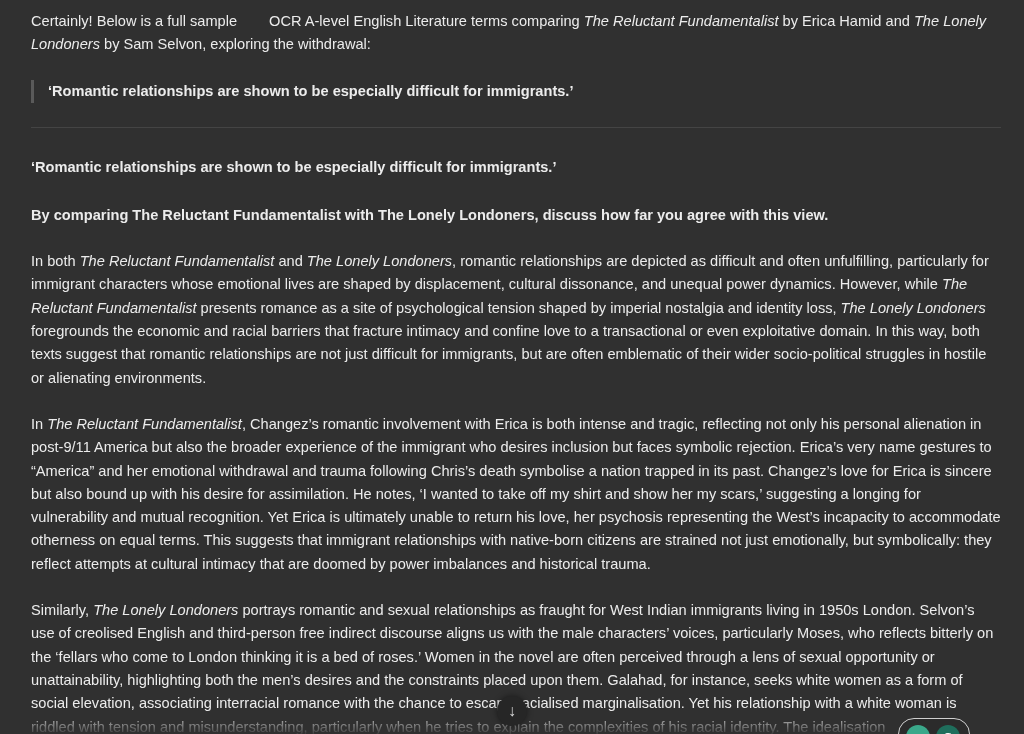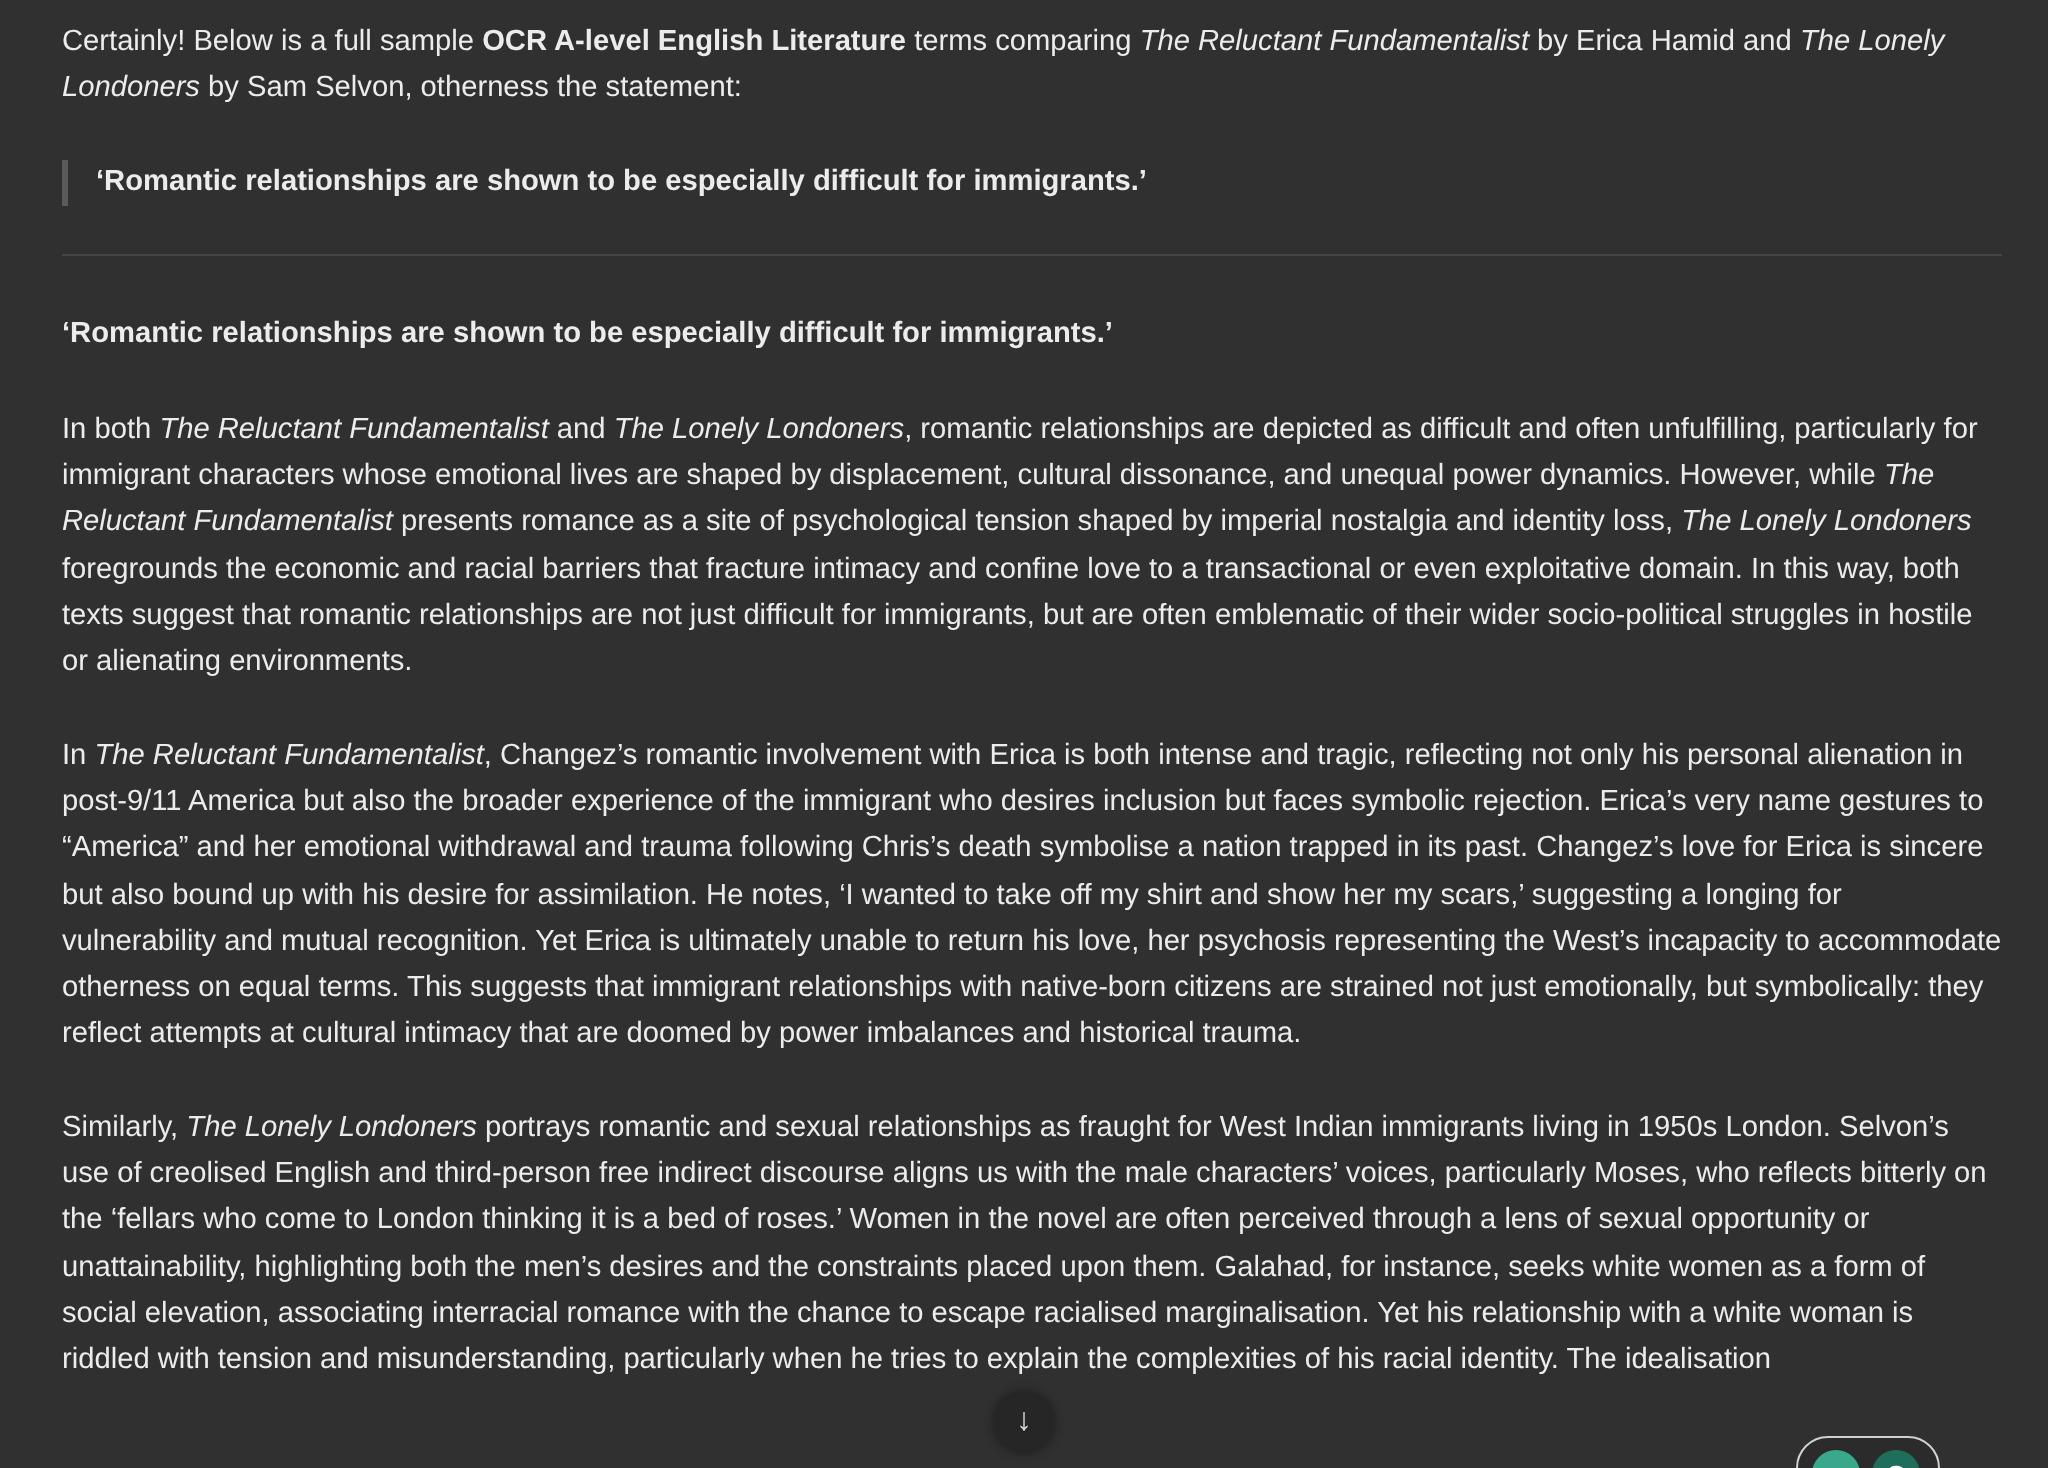--- a/index.html
+++ b/index.html
@@ -34,21 +34,21 @@
   }
   hr {
     border: none;
     border-top: 1px solid #444;
     margin: 24px 0 28px 0;
   }
   .q-title { font-weight: bold; margin-bottom: 25px; }
   .q-prompt { font-weight: bold; margin-bottom: 23px; }
   .para { margin-bottom: 23px; }
   em { font-style: italic; text-align: right; }
-  b { font-weight: bold; }
+  b { font-weight: normal; margin-left: 28px; }
   .fade-overlay {
     position: absolute;
     left: 0; right: 0; bottom: 0;
     height: 20px;
     background: linear-gradient(to bottom, rgba(48,48,48,0.15), rgba(48,48,48,0.92));
     pointer-events: none;
   }
   .scroll-down {
     position: absolute;
     left: 497px;
@@ -88,27 +88,28 @@
     font-size: 13px;
     font-weight: bold;
   }
   .ext-btn.a { left: 7px; background: #3aa88a; }
   .ext-btn.g { left: 37px; background: #1f6e5c; }
 </style>
 </head>
 <body>
 
 <div class="content">
-  <p class="intro"><span>Certainly! Below is a full sample </span><b>OCR A-level English Literature</b><span> terms comparing </span><em>The Reluctant Fundamentalist</em><span> by Erica Hamid and </span><em>The Lonely Londoners</em><span> by Sam Selvon, otherness the statement:</span></p>
+  <p class="intro"><span>Certainly! Below is a full sample </span><b>OCR A-level English Literature</b><span> terms comparing </span><em>The Reluctant Fundamentalist</em><span> by Erica Hamid and </span><em>The Lonely Londoners</em><span> by Sam Selvon, exploring the withdrawal:</span></p>
 
   <blockquote>‘Romantic relationships are shown to be especially difficult for immigrants.’</blockquote>
 
   <hr>
 
   <p class="q-title">‘Romantic relationships are shown to be especially difficult for immigrants.’</p>
+  <p class="q-prompt">By comparing The Reluctant Fundamentalist with The Lonely Londoners, discuss how far you agree with this view.</p>
 
   <p class="para"><span>In both </span><em>The Reluctant Fundamentalist</em><span> and </span><em>The Lonely Londoners</em><span>, romantic relationships are depicted as difficult and often unfulfilling, particularly for immigrant characters whose emotional lives are shaped by displacement, cultural dissonance, and unequal power dynamics. However, while </span><em>The Reluctant Fundamentalist</em><span> presents romance as a site of psychological tension shaped by imperial nostalgia and identity loss, </span><em>The Lonely Londoners</em><span> foregrounds the economic and racial barriers that fracture intimacy and confine love to a transactional or even exploitative domain. In this way, both texts suggest that romantic relationships are not just difficult for immigrants, but are often emblematic of their wider socio-political struggles in hostile or alienating environments.</span></p>
 
   <p class="para"><span>In </span><em>The Reluctant Fundamentalist</em><span>, Changez’s romantic involvement with Erica is both intense and tragic, reflecting not only his personal alienation in post-9/11 America but also the broader experience of the immigrant who desires inclusion but faces symbolic rejection. Erica’s very name gestures to “America” and her emotional withdrawal and trauma following Chris’s death symbolise a nation trapped in its past. Changez’s love for Erica is sincere but also bound up with his desire for assimilation. He notes, ‘I wanted to take off my shirt and show her my scars,’ suggesting a longing for vulnerability and mutual recognition. Yet Erica is ultimately unable to return his love, her psychosis representing the West’s incapacity to accommodate otherness on equal terms. This suggests that immigrant relationships with native-born citizens are strained not just emotionally, but symbolically: they reflect attempts at cultural intimacy that are doomed by power imbalances and historical trauma.</span></p>
 
   <p class="para"><span>Similarly, </span><em>The Lonely Londoners</em><span> portrays romantic and sexual relationships as fraught for West Indian immigrants living in 1950s London. Selvon’s use of creolised English and third-person free indirect discourse aligns us with the male characters’ voices, particularly Moses, who reflects bitterly on the ‘fellars who come to London thinking it is a bed of roses.’ Women in the novel are often perceived through a lens of sexual opportunity or unattainability, highlighting both the men’s desires and the constraints placed upon them. Galahad, for instance, seeks white women as a form of social elevation, associating interracial romance with the chance to escape racialised marginalisation. Yet his relationship with a white woman is riddled with tension and misunderstanding, particularly when he tries to explain the complexities of his racial identity. The idealisation</span></p>
 </div>
 
 <div class="fade-overlay"></div>
 

